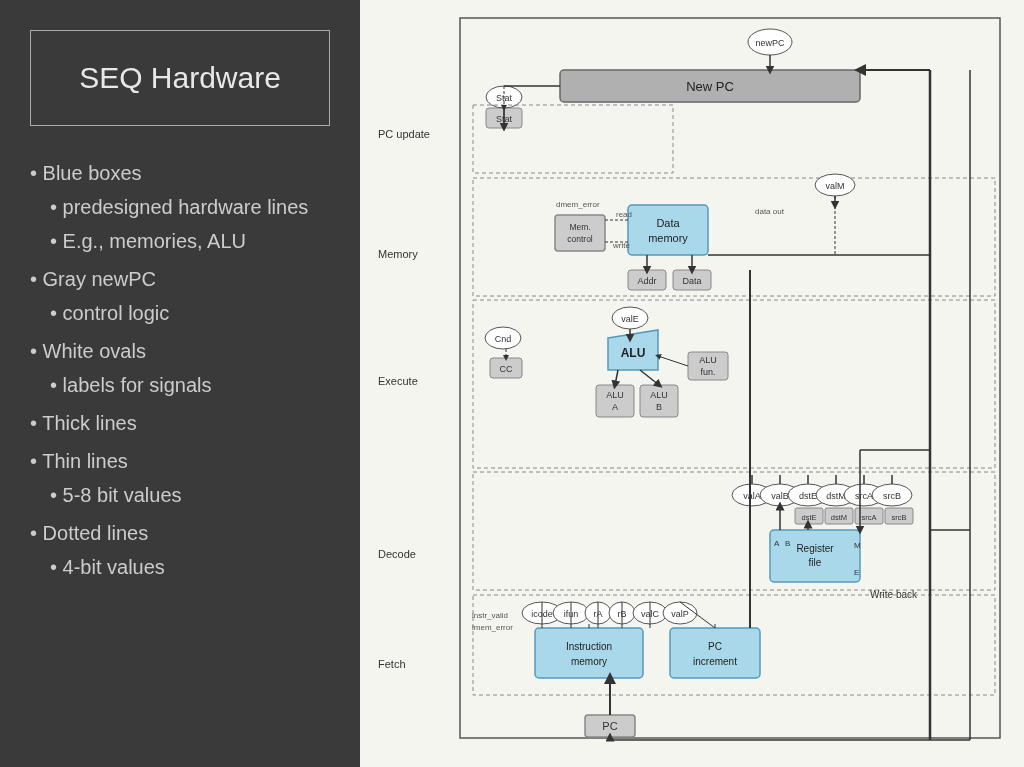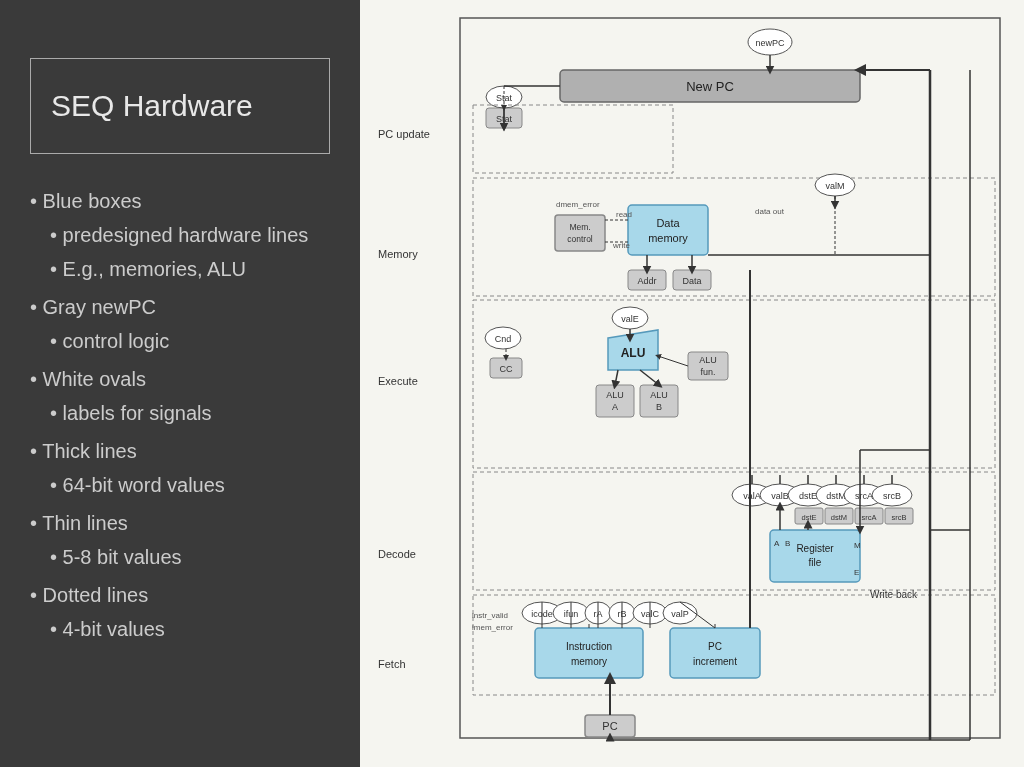--- a/index.html
+++ b/index.html
@@ -23,21 +23,21 @@
       padding: 30px 30px;
       color: #ddd;
     }
 
     .title-box {
       border: 1.5px solid #aaa;
       padding: 30px 20px;
       margin-bottom: 30px;
       display: flex;
       align-items: center;
-      margin-top: 28px;
+      justify-content: center;
     }
 
     .title-text {
       font-size: 30px;
       color: #e8e8e8;
       font-weight: 300;
     }
 
     .legend-list {
       list-style: none;
@@ -105,23 +105,20 @@
       </ul>
     </li>
     <li>
       <span>White ovals</span>
       <ul class="sub-list">
         <li>labels for signals</li>
       </ul>
     </li>
     <li>
       <span>Thick lines</span>
-      <ul class="sub-list">
-        <li>64-bit word values</li>
-      </ul>
     </li>
     <li>
       <span>Thin lines</span>
       <ul class="sub-list">
         <li>5-8 bit values</li>
       </ul>
     </li>
     <li>
       <span>Dotted lines</span>
       <ul class="sub-list">

